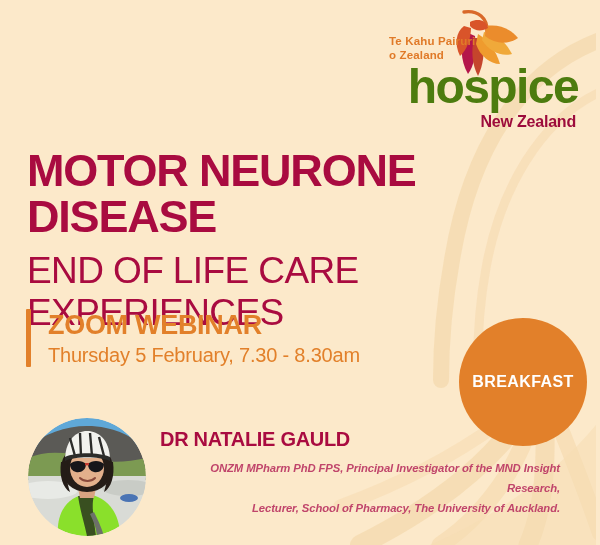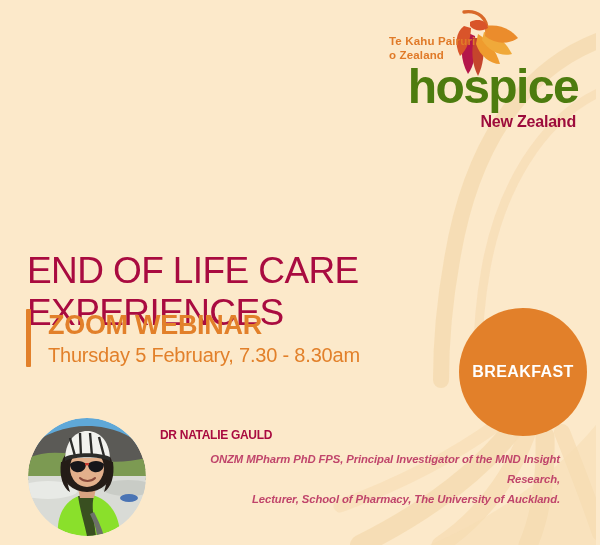--- a/index.html
+++ b/index.html
@@ -127,21 +127,21 @@
     font-size: 20px;
     font-weight: normal;
     letter-spacing: -0.2px;
     margin-top: 4px;
   }
 
   
   #breakfast-badge {
     position: absolute;
     left: 459px;
-    top: 308px;
+    top: 318px;
     width: 128px;
     height: 128px;
     border-radius: 50%;
     background: #e2802a;
     display: flex;
     flex-direction: column;
     align-items: center;
     justify-content: center;
   }
   .badge-line {
@@ -164,21 +164,21 @@
     overflow: hidden;
   }
   #speaker-info {
     position: absolute;
     left: 160px;
     top: 428px;
     width: 400px;
   }
   #speaker-name {
     color: #a90b40;
-    font-size: 12px;
+    font-size: 20px;
     font-weight: bold;
     letter-spacing: -0.3px;
   }
   #speaker-bio {
     margin-top: 7px;
   }
   .bio-line {
     color: #c0456b;
     font-size: 11.3px;
     font-style: italic;
@@ -236,20 +236,24 @@
 
     <div class="logo-tagline">
       <span>Te Kahu Pairuri</span><br>
       <span>o Zealand</span>
     </div>
 
     <div class="logo-word">hospice</div>
     <div class="logo-sub">New Zealand</div>
   </div>
 
+  <div id="headline">
+    <div class="headline-line">MOTOR NEURONE</div>
+    <div class="headline-line">DISEASE</div>
+  </div>
   <div id="subheadline">END OF LIFE CARE EXPERIENCES</div>
 
   <div id="webinar-block">
     <div id="webinar-bar"></div>
     <div id="webinar-text">
       <div class="webinar-title">ZOOM WEBINAR</div>
       <div class="webinar-time">Thursday 5 February, 7.30 - 8.30am</div>
     </div>
   </div>
 

